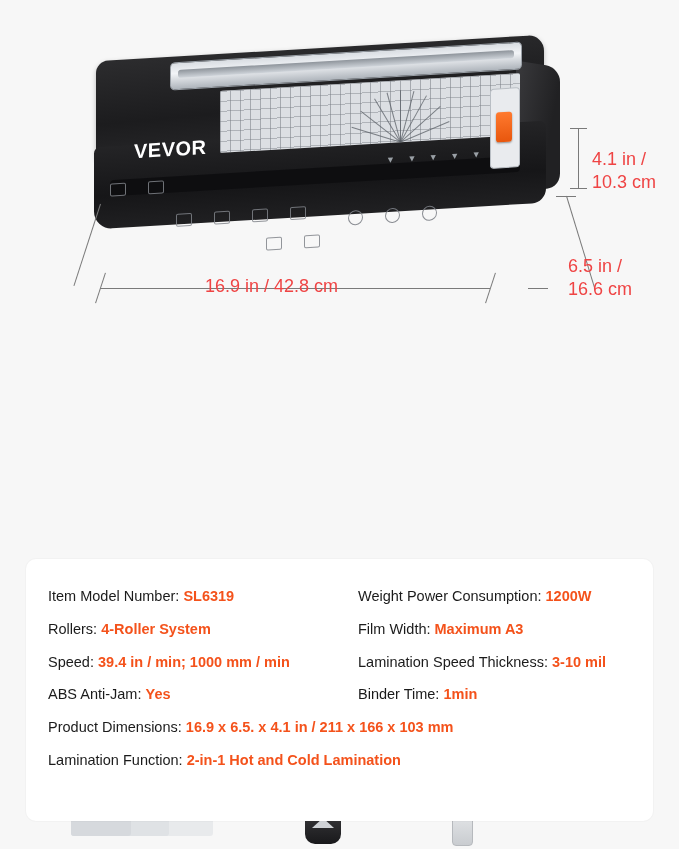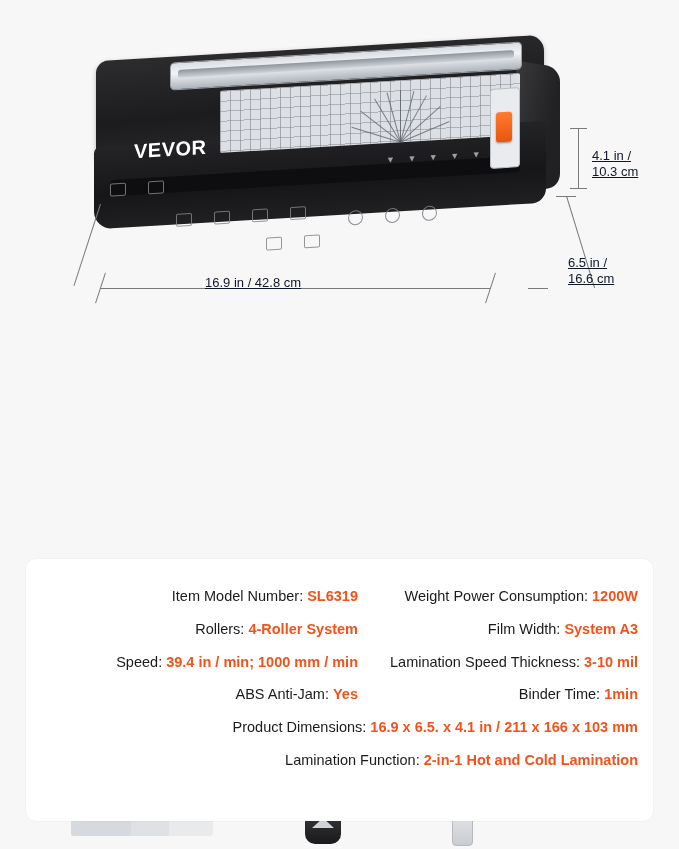--- a/index.html
+++ b/index.html
@@ -210,24 +210,23 @@
     font-size: 9px;
   }
 
   
   .dimline {
     position: absolute;
     background: #7a7a7a;
   }
   .dim-label {
     position: absolute;
-    font-size: 13px;
-    color: #0f172a;
+    font-size: 18px;
+    color: #ef4444;
     line-height: 1.25;
-    text-decoration: underline;
   }
 
   
   .acc-area {
     position: relative;
     width: 679px;
     height: 235px;
   }
   .sheets {
     position: absolute;
@@ -325,21 +324,20 @@
   
   .spec-card {
     position: absolute;
     left: 26px;
     top: 559px;
     width: 627px;
     height: 262px;
     background: #ffffff;
     border-radius: 10px;
     box-shadow: 0 0 0 1px rgba(0,0,0,.02);
-    text-align: right;
   }
   .spec-grid {
     position: absolute;
     left: 22px;
     top: 27px;
     width: 590px;
     display: grid;
     grid-template-columns: 310px 280px;
     row-gap: 11px;
   }
@@ -472,21 +470,21 @@
       </div>
 
       <div class="spec-item">
         <span>Weight Power Consumption: </span><span class="v">1200W</span>
       </div>
       <div class="spec-item">
         <span>Rollers: </span><span class="v">4-Roller System</span>
       </div>
 
       <div class="spec-item">
-        <span>Film Width: </span><span class="v">System A3</span>
+        <span>Film Width: </span><span class="v">Maximum A3</span>
       </div>
       <div class="spec-item">
         <span>Speed: </span><span class="v">39.4 in / min; 1000 mm / min</span>
       </div>
 
       <div class="spec-item">
         <span>Lamination Speed Thickness: </span><span class="v">3-10 mil</span>
       </div>
       <div class="spec-item">
         <span>ABS Anti-Jam: </span><span class="v">Yes</span>

